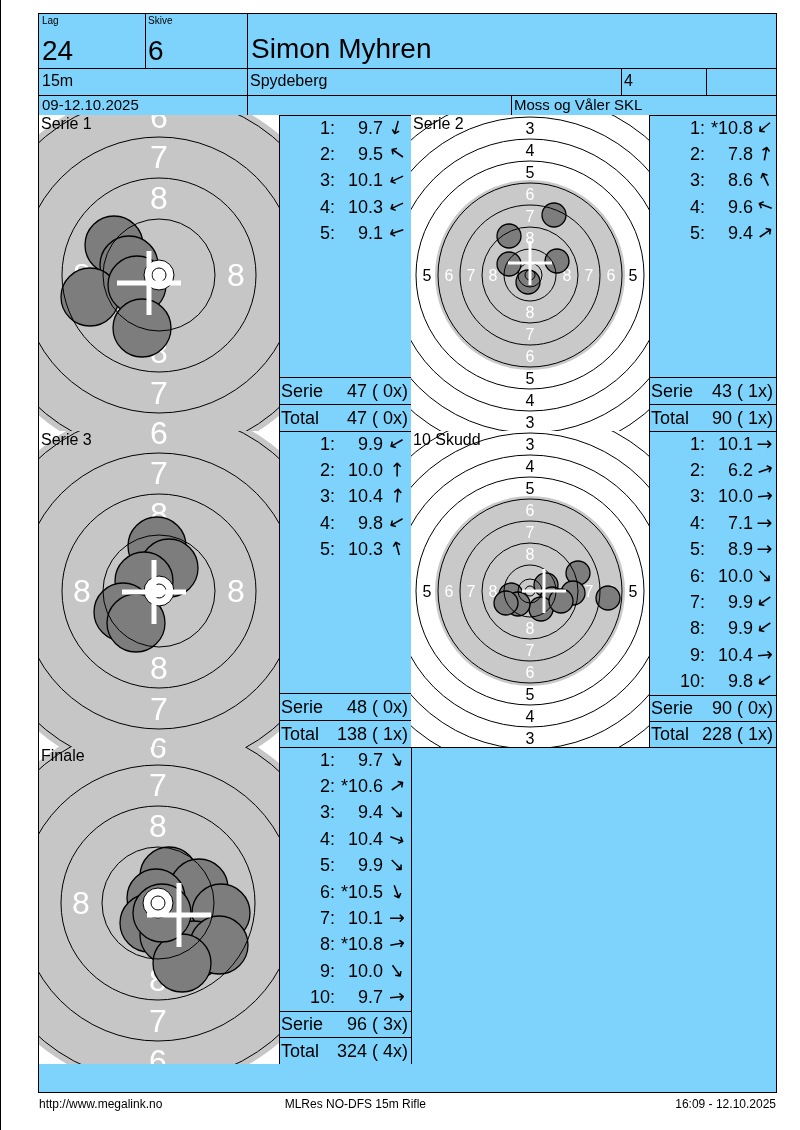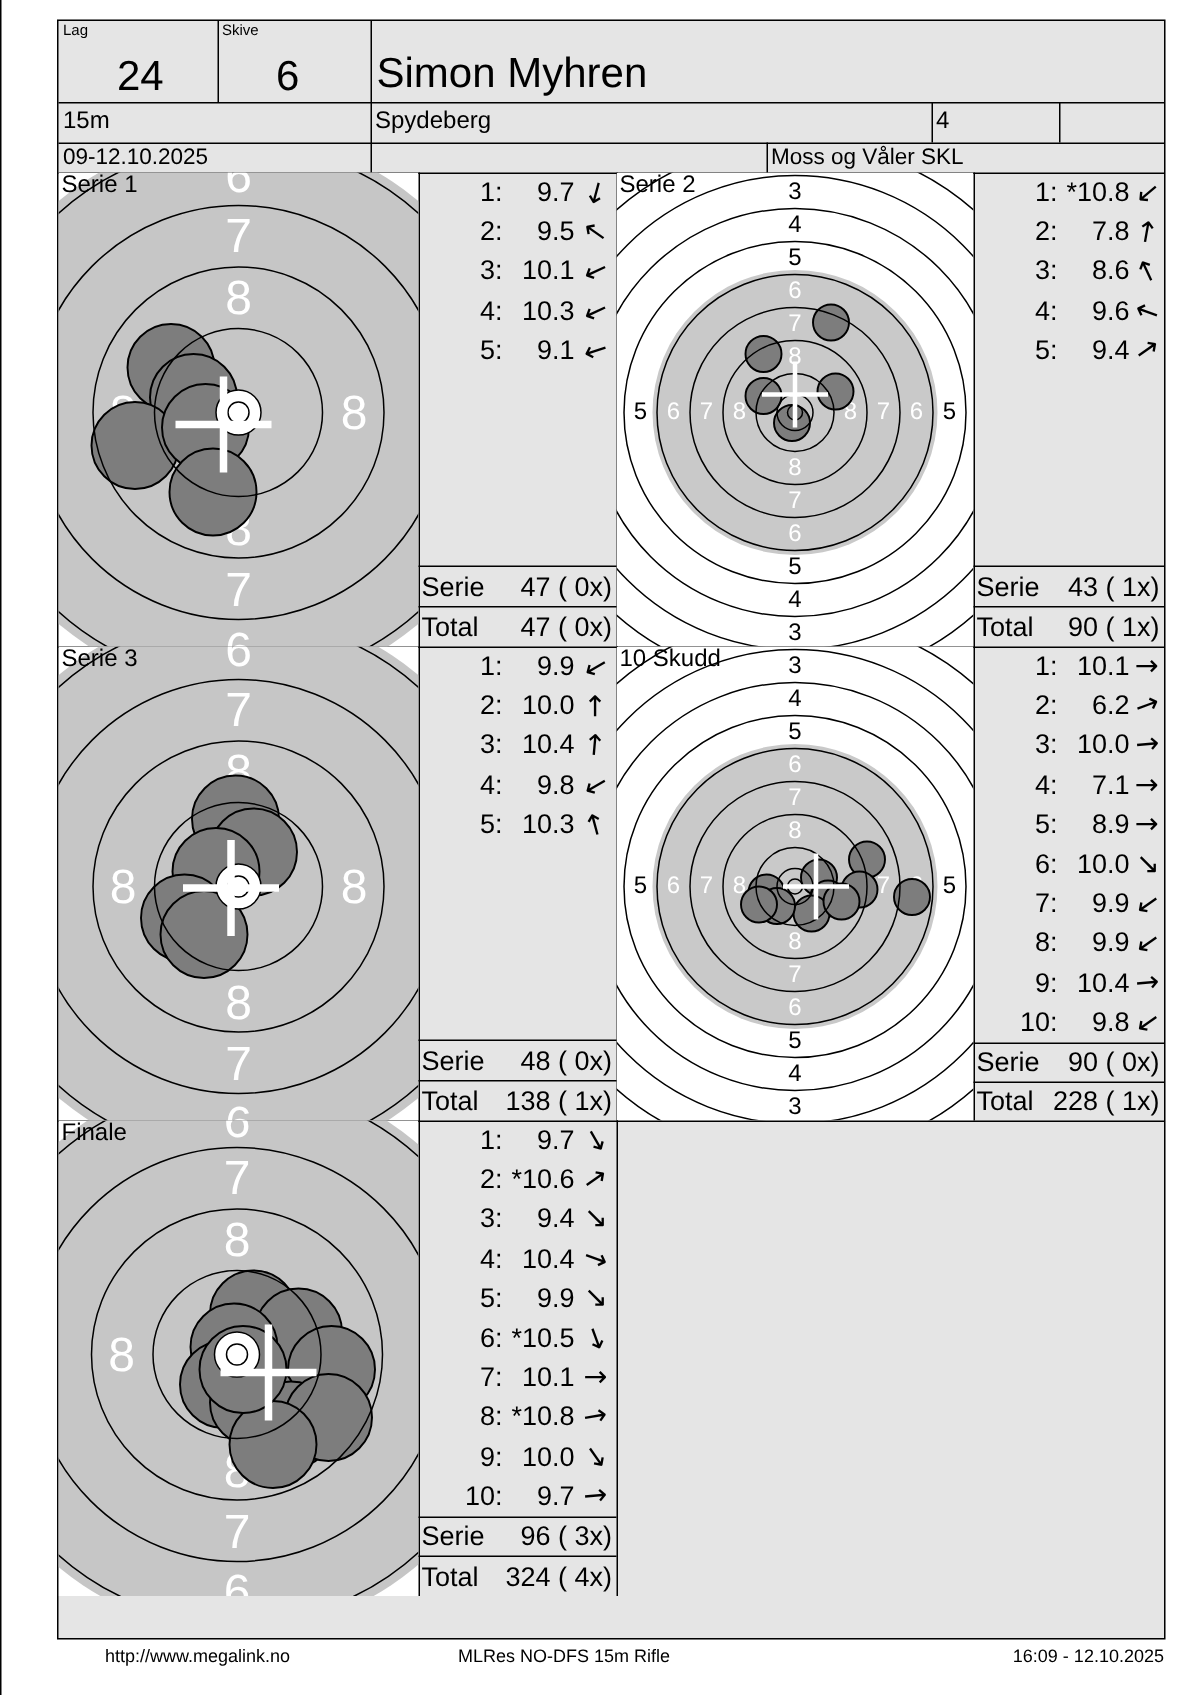--- a/index.html
+++ b/index.html
@@ -1,25 +1,25 @@
 <!DOCTYPE html>
 <html><head>
 <meta charset="utf-8">
 <style>
   html,body{margin:0;padding:0;}
   body{width:800px;height:1130px;position:relative;background:#fff;
        font-family:"Liberation Sans",sans-serif;color:#000;overflow:hidden;
        border-left:1px solid #000;}
   .sheet{position:absolute;left:37px;top:13px;width:737px;height:1078px;
-         border:1px solid #000;background:#e5e5e5;}
+         border:1px solid #000;background:#7dd3fc;}
   .abs{position:absolute;}
   .hline{position:absolute;height:1px;background:#000;}
   .vline{position:absolute;width:1px;background:#000;}
   .small-lbl{position:absolute;top:1px;left:3px;font-size:10px;}
-  .big-val{position:absolute;bottom:1px;left:3px;font-size:28px;margin-left:36px;}
+  .big-val{position:absolute;bottom:1px;left:3px;font-size:28px;}
   .name{position:absolute;bottom:3px;left:4px;font-size:28px;}
   .cell-txt{position:absolute;top:0;left:3px;font-size:16px;line-height:26px;}
   .cell-txt3{position:absolute;top:0;left:3px;font-size:15px;line-height:20px;}
   .target-cell{position:absolute;overflow:hidden;text-align:center;}
   .target-cell svg{position:absolute;left:0;top:0;}
   .t-title{position:absolute;top:0px;left:2px;font-size:16px;z-index:5;}
   .score-panel{position:absolute;display:flex;flex-direction:column;}
   .shot-row{height:26.4px;display:flex;align-items:center;font-size:18px;}
   .sn{width:56px;text-align:right;}
   .sv{width:48px;text-align:right;}
@@ -29,21 +29,21 @@
   .spacer{flex:1;}
   .sum-row{height:26px;border-top:1px solid #000;display:flex;
            align-items:center;font-size:18px;}
   .sum-row .lab{padding-left:2px;flex:1;}
   .sum-row .val{padding-right:3px;text-align:right;}
   .magne{position:absolute;left:0;top:1050px;width:737px;height:27px;
          border-top:1px solid #000;font-size:17px;line-height:26px;padding-left:3px;
          box-sizing:border-box;}
   .footer{position:absolute;left:38px;top:1097px;width:737px;font-size:12px;
           display:flex;}
-  .footer .fl{flex:1;text-align:left;margin-left:31px;}
+  .footer .fl{flex:1;text-align:left;}
   .footer .fc{flex:1;}
   .footer .fr{flex:1;text-align:right;}
 </style>
 </head>
 <body>
 
 <div class="sheet">
 
   <div class="abs" style="left:0;top:0;width:106px;height:54px;">
     <div class="small-lbl">Lag</div>

